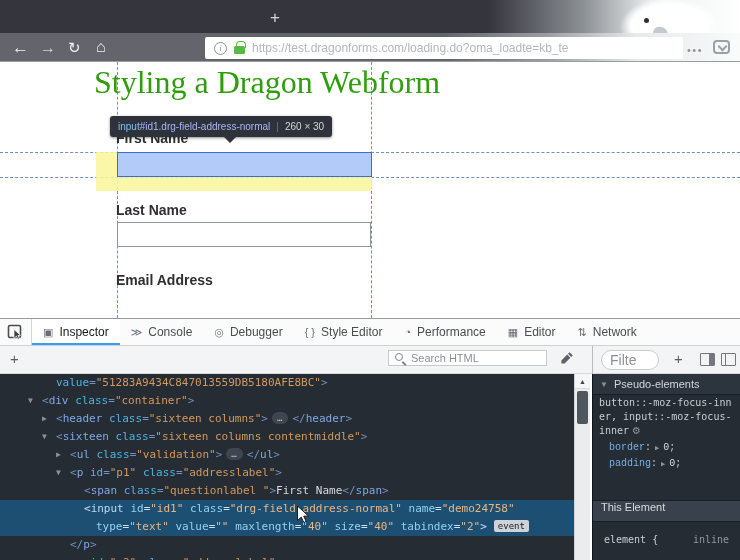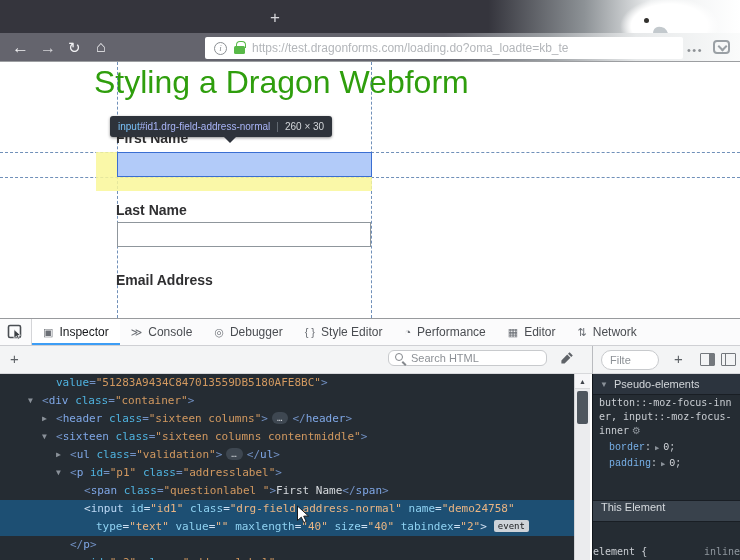--- a/index.html
+++ b/index.html
@@ -30,21 +30,21 @@
   .infoi{width:13px;height:13px;border:1px solid #8b8f93;border-radius:50%;color:#8b8f93;font-size:9px;font-style:italic;
     display:flex;align-items:center;justify-content:center;flex:0 0 auto;font-family:"Liberation Serif",serif}
   .lock{position:relative;width:11px;height:8px;background:#58b947;border-radius:1.5px;flex:0 0 auto;margin-top:4px}
   .lock::before{content:"";position:absolute;left:1.5px;top:-5px;width:8px;height:6px;border:1.5px solid #58b947;border-bottom:none;border-radius:4px 4px 0 0}
   .url{color:#b3b6ba;font-size:12px;white-space:nowrap;overflow:hidden}
   .dots{position:absolute;left:687px;top:44px;color:#8d9195;font-size:11px;letter-spacing:1.5px}
   .pocket{position:absolute;left:713px;top:40px;width:17px;height:14px;border:2px solid #9aa0a5;border-radius:4px}
   .pocket::after{content:"";position:absolute;left:3.5px;top:1px;width:5px;height:5px;border-right:2px solid #9aa0a5;border-bottom:2px solid #9aa0a5;transform:rotate(45deg)}
 
   
-  .heading{position:absolute;left:94px;top:64px;font-family:Liberation Sans, sans-serif;font-weight:400;font-size:32px;color:#2f9e0d}
+  .heading{position:absolute;left:94px;top:64px;font-family:Liberation Serif, serif;font-weight:400;font-size:32px;color:#2f9e0d}
   .guide-v{position:absolute;top:62px;height:256px;width:0;border-left:1px dashed rgba(76,116,167,.8)}
   .gv1{left:117px}.gv2{left:371px}
   .guide-h{position:absolute;left:0;width:740px;height:0;border-top:1px dashed rgba(76,116,167,.8)}
   .gh1{top:152px}.gh2{top:177px}
   .mgn{position:absolute;background:rgba(249,247,153,.85)}
   .mgn-left{left:96px;top:152px;width:21px;height:39px}
   .mgn-bottom{left:117px;top:177px;width:255px;height:14px}
   .hlbox{position:absolute;left:117px;top:152px;width:255px;height:25px;background:rgba(102,152,244,.5);border:1px solid #3a6ed2}
   .tip{position:absolute;left:110px;top:116px;height:21px;background:#2e333b;border-radius:3px;display:flex;align-items:center;
     padding:0 8px;font-size:10px;white-space:nowrap;z-index:6;box-shadow:0 1px 3px rgba(0,0,0,.45)}
@@ -57,29 +57,29 @@
   
   .dtbar{position:absolute;left:0;top:318px;width:740px;height:28px;background:#fbfbfc;border-top:1px solid #989a9d;border-bottom:1px solid #cfd0d4;display:flex;align-items:stretch}
   .picker{width:32px;display:flex;align-items:center;justify-content:center;border-right:1px solid #d4d5d8}
   .dt-tabs{display:flex;align-items:stretch}
   .dt-tab{display:flex;align-items:center;gap:6px;padding:0 11px;font-size:12px;color:#4a4d52;white-space:nowrap}
   .dt-tab.active{background:#fff;color:#16181b;box-shadow:inset 0 -2px 0 #3c9df5}
   .dt-ico{font-size:11px;color:#6a6e74}
 
   .dtsearch{position:absolute;left:0;top:346px;width:740px;height:28px;background:#f3f4f5;border-bottom:1px solid #d7d8db}
   .addnode{position:absolute;left:10px;top:350px;color:#5c6065;font-size:15px}
-  .searchbox{position:absolute;left:388px;top:350px;width:159px;height:16px;background:#fff;border:1px solid #c8cacd;border-radius:6px;display:flex;align-items:center;gap:5px;padding:0 6px}
+  .searchbox{position:absolute;left:388px;top:350px;width:159px;height:16px;background:#fff;border:1px solid #c8cacd;border-radius:0;display:flex;align-items:center;gap:5px;padding:0 6px}
   .searchbox input{border:none;outline:none;width:100%;font-size:11px;color:#444;background:transparent;font-family:"Liberation Sans",sans-serif}
   .searchbox input::placeholder{color:#8d9196}
   .mag{position:relative;width:11px;height:11px;flex:0 0 auto}
   .mag::before{content:"";position:absolute;left:0;top:0;width:6px;height:6px;border:1.5px solid #83878c;border-radius:50%}
   .mag::after{content:"";position:absolute;left:8px;top:8px;width:5px;height:1.5px;background:#83878c;transform:rotate(45deg);transform-origin:0 0}
   .dropper{position:absolute;left:560px;top:351px}
   .filterbox{position:absolute;left:601px;top:350px;width:58px;height:20px;background:#fff;border:1px solid #c8cacd;border-radius:10px;padding:0 8px;display:flex;align-items:center}
-  .filterbox input{border:none;outline:none;width:100%;font-size:11px;background:transparent;color:#555;font-family:"Liberation Sans",sans-serif}
+  .filterbox input{border:none;outline:none;width:100%;font-size:14px;background:transparent;color:#555;font-family:"Liberation Sans",sans-serif}
   .filterbox input::placeholder{color:#8d9196}
   .addrule{position:absolute;left:674px;top:350px;color:#5c6065;font-size:15px}
   .paneli{position:absolute;top:353px;width:15px;height:13px;border:1px solid #74787d;border-radius:1px}
   .pi1{left:700px}.pi2{left:721px}
   .pi1::before{content:"";position:absolute;top:0;bottom:0;right:0;width:5px;background:#74787d}
   .pi2::before{content:"";position:absolute;top:0;bottom:0;left:3px;width:0;border-left:1px solid #74787d}
 
   
   .markup{position:absolute;left:0;top:374px;width:574px;height:186px;background:#252c33;overflow:hidden;
     font-family:"DejaVu Sans Mono",monospace;font-size:11px;line-height:18px;color:#b6babf}
@@ -103,21 +103,21 @@
   .ps-header{height:21px;background:#2c343e;border-bottom:1px solid #191e24;display:flex;align-items:center;gap:6px;padding:0 7px;font-size:11px;color:#d2d6da}
   .ps-twisty{font-size:8px;color:#8a9199}
   .rule-src{text-align:right;color:#96a4b1;font-size:10px;padding:3px 6px 0;font-family:"DejaVu Sans Mono",monospace}
   .rule-sel{padding:1px 6px 2px;font-family:"DejaVu Sans Mono",monospace;font-size:10px;line-height:14px;color:#c9cdd2;word-break:break-all}
   .gear{color:#8e959c;font-size:10px;margin-left:3px;font-family:"DejaVu Sans",sans-serif}
   .decl{padding:1px 6px 1px 16px;font-family:Liberation Mono, monospace;font-size:10px;line-height:14px}
   .dname{color:#77b0e8}
   .dtwisty{font-size:7px;color:#8a9199;margin:0 4px}
   .dval{color:#d9dce0}
   .te-header{position:absolute;left:0;top:126px;width:147px;height:22px;background:#39424c;border-top:1px solid #191e24;border-bottom:1px solid #191e24;display:flex;align-items:flex-start;padding:0 8px;font-size:11px;color:#d6dade}
-  .el-rule{position:absolute;left:0;top:172px;width:147px;padding:0 0;font-family:"DejaVu Sans Mono",monospace;font-size:10px;display:flex;justify-content:space-between;color:#c9cdd2}
+  .el-rule{position:absolute;left:0;top:160px;width:147px;padding:0 11px;font-family:"DejaVu Sans Mono",monospace;font-size:10px;display:flex;justify-content:space-between;color:#c9cdd2}
   .el-display{color:#8f979e}
 
   .cursor{position:absolute;left:296px;top:505px;z-index:9}
 </style>
 </head>
 <body>
 
 <div class="stage">
 
   <div class="tabbar">

